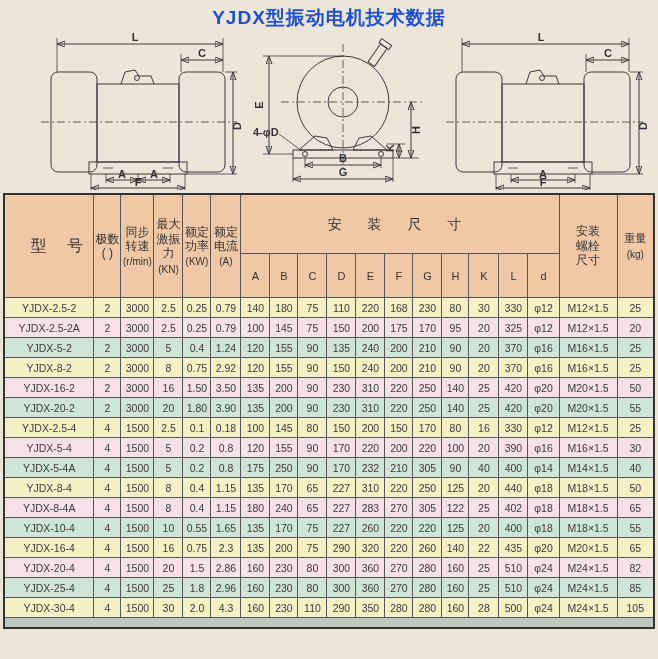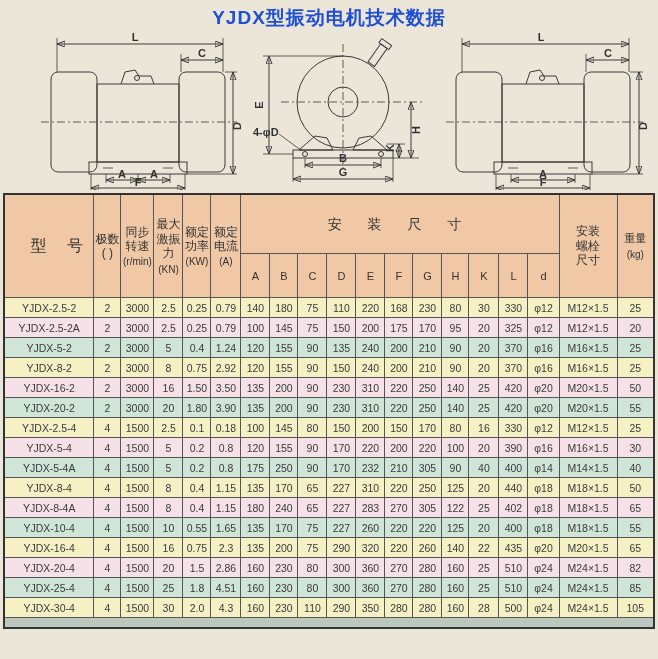--- a/index.html
+++ b/index.html
@@ -568,21 +568,21 @@
         <td>φ24</td>
         <td class="bolt-col">M24×1.5</td>
         <td>82</td>
       </tr>
       <tr class="row-green">
         <td class="model-col">YJDX-25-4</td>
         <td>4</td>
         <td>1500</td>
         <td>25</td>
         <td>1.8</td>
-        <td>4.51</td>
+        <td>2.96</td>
         <td>160</td>
         <td>230</td>
         <td>80</td>
         <td>300</td>
         <td>360</td>
         <td>270</td>
         <td>280</td>
         <td>160</td>
         <td>25</td>
         <td>510</td>

